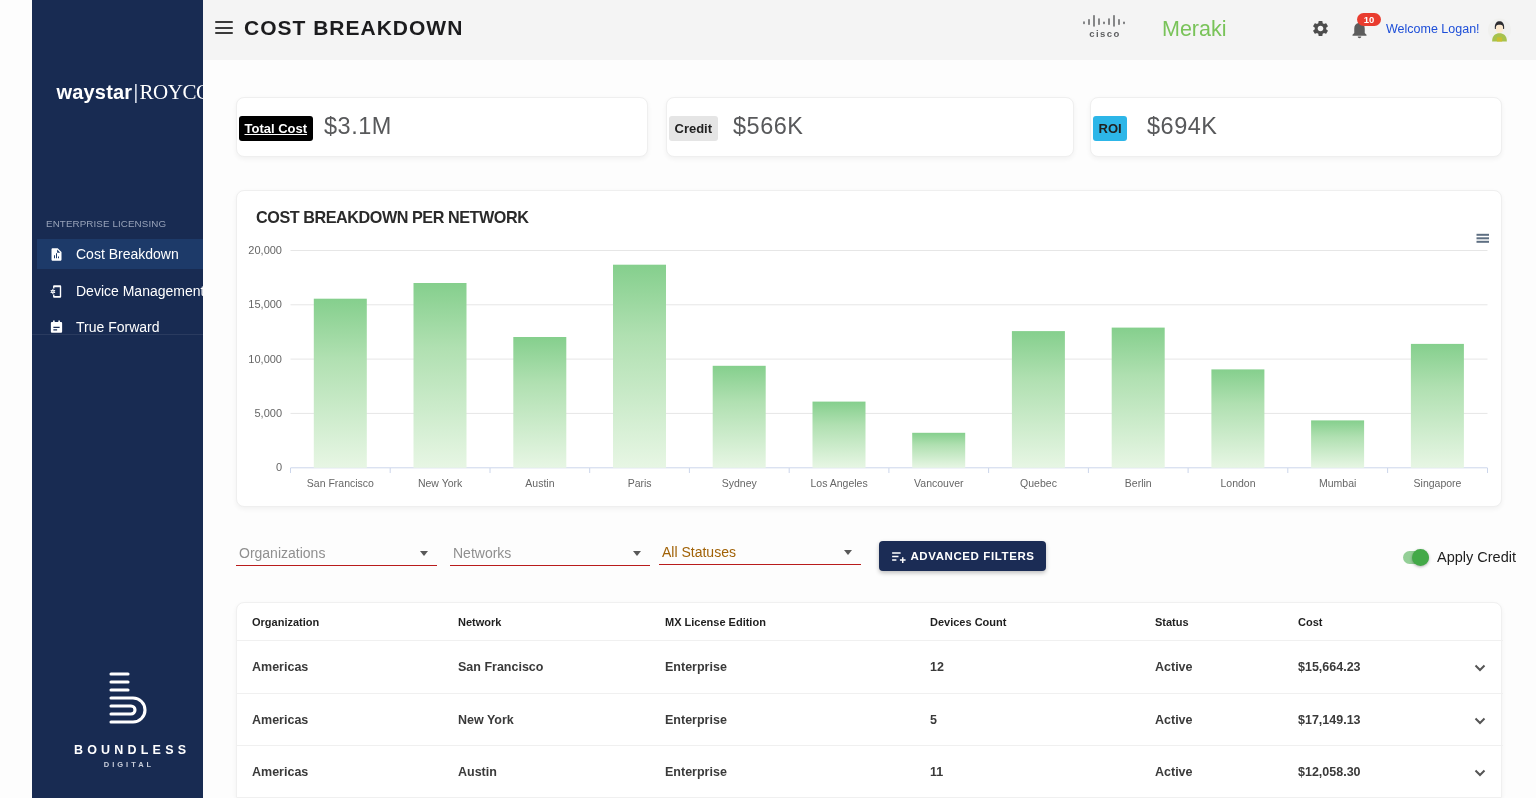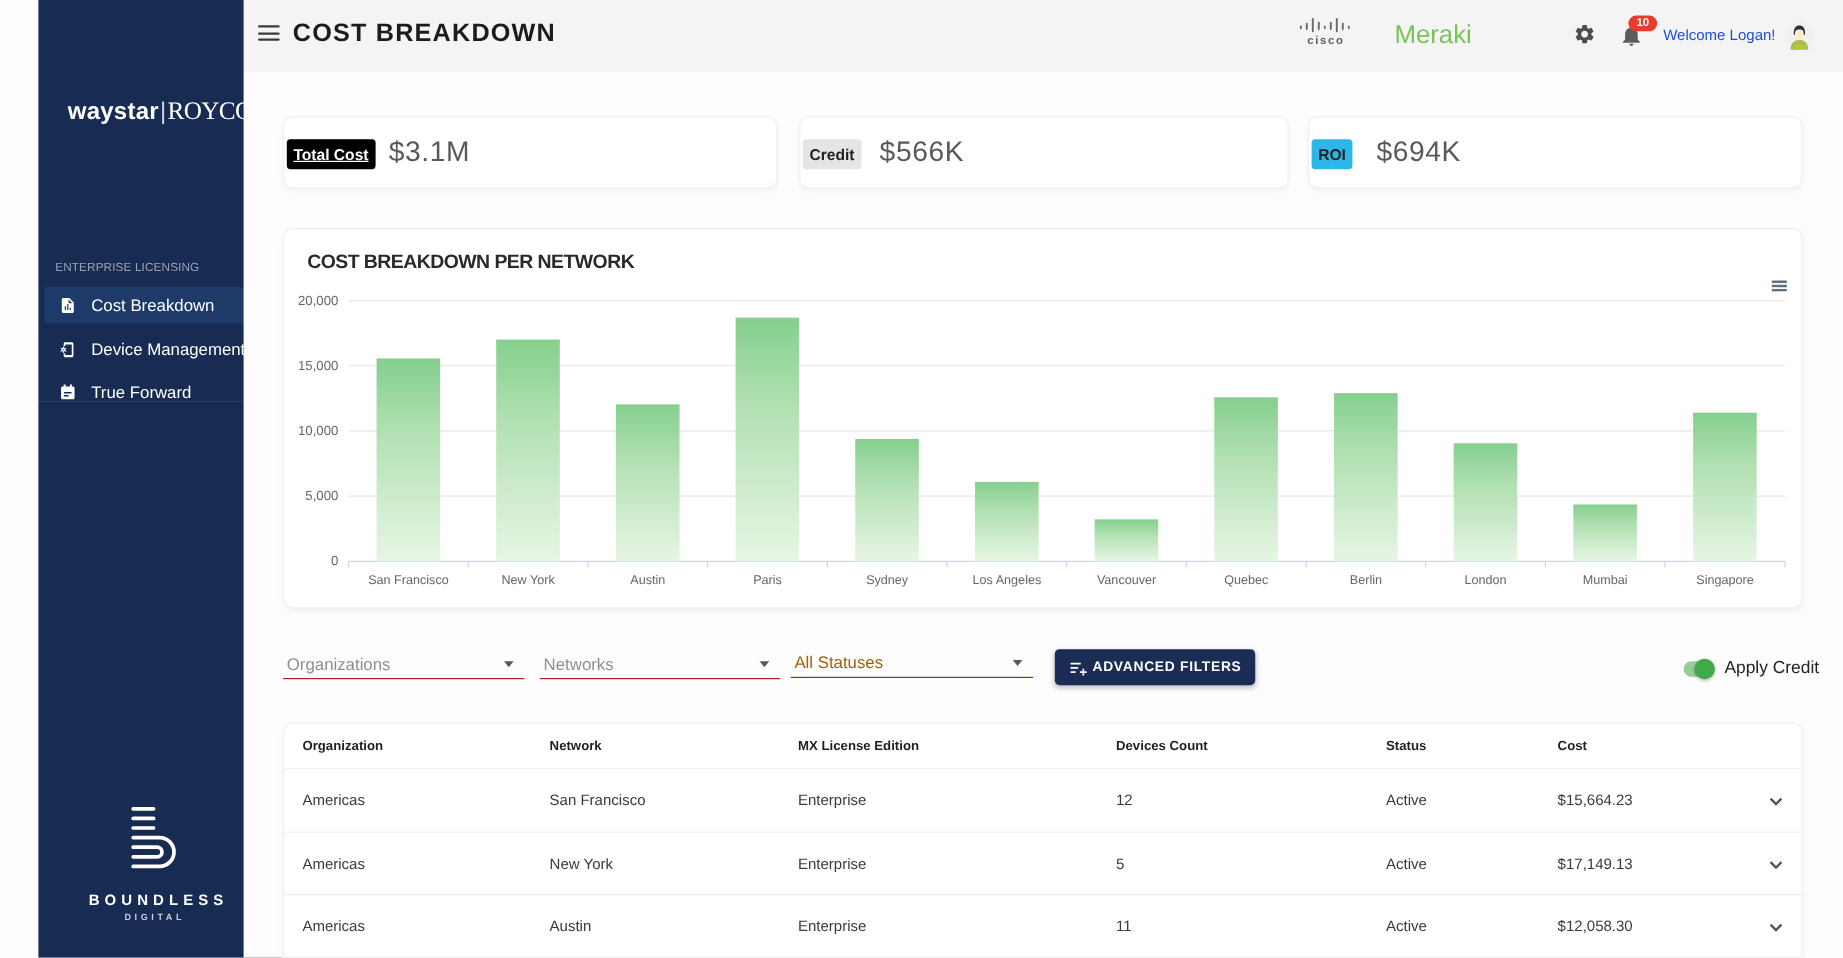--- a/index.html
+++ b/index.html
@@ -30,21 +30,21 @@
 .chip { position:absolute; top:18px; left:2px; height:25px; line-height:25px; padding:0 5.5px; border-radius:3px; font-size:13px; font-weight:700; }
 .statval { position:absolute; top:15px; font-size:23.5px; font-weight:500; color:#58595b; letter-spacing:0.5px; }
 
 .field { position:absolute; border-bottom:1px solid #b91c1c; height:26px; }
 .field .lab { position:absolute; left:3px; top:5px; font-size:14px; color:#8f8f8f; }
 .field .arr { position:absolute; right:9px; top:11px; width:0; height:0; border-left:4.5px solid transparent; border-right:4.5px solid transparent; border-top:5px solid #595959; }
 #advbtn { position:absolute; left:879px; top:484px; width:167px; height:30px; background:#1b2c55; border-radius:4px; color:#fff; font-size:11.5px; font-weight:700; letter-spacing:0.6px; display:flex; align-items:center; justify-content:center; box-shadow:0 2px 4px rgba(0,0,0,0.25); }
 
 #tcard { position:absolute; left:236px; top:543px; width:1266px; height:255px; background:#fff; border:1px solid #f0f0f0; border-radius:8px 8px 0 0; box-shadow:0 2px 5px rgba(0,0,0,0.05); }
 .th { position:absolute; top:0; height:37px; line-height:39px; font-size:11px; font-weight:700; color:#1f1f1f; }
-.trow { position:absolute; left:0; width:1266px; height:52.5px; border-top:1px solid #f0f0f0; }
+.trow { position:absolute; left:0; width:1266px; height:52.5px; border-top:1px solid #f0f0f0;font-weight:bold; }
 .td { position:absolute; top:0; height:52px; line-height:52px; font-size:12.5px; color:#3a3a3a; }
 .chev { position:absolute; left:1237px; top:23px; width:12px; height:8px; }
 </style>
 </head>
 <body>
 <div id="sidebar">
   <div id="logo"><span class="w">waystar</span><span class="bar">|</span><span class="r">ROYCO</span></div>
   <div id="entlic">ENTERPRISE LICENSING</div>
   <div class="navitem sel" style="top:239px;">
     <span class="ic">

